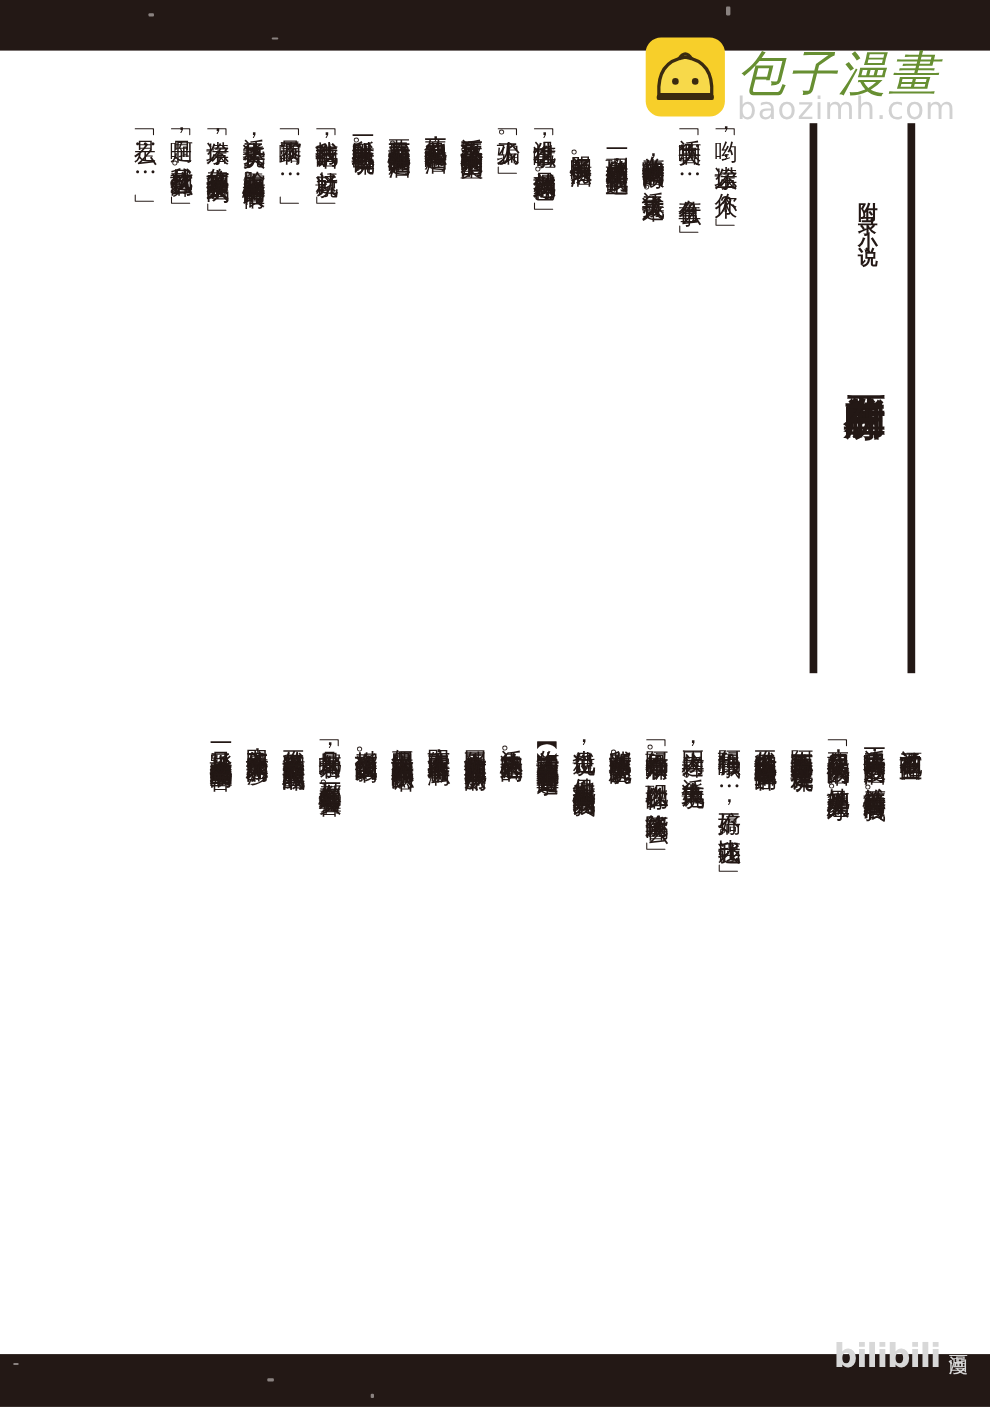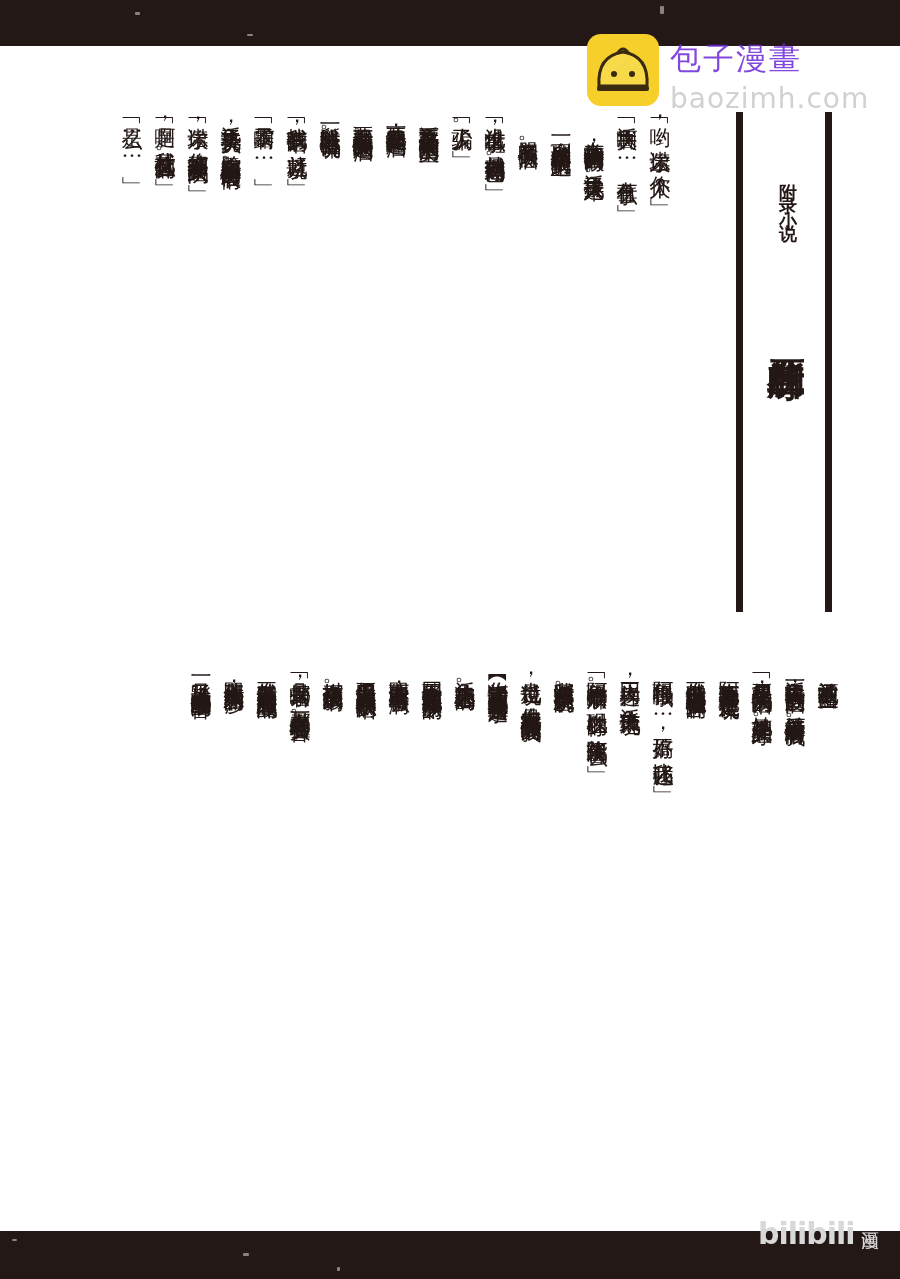--- a/index.html
+++ b/index.html
@@ -19,21 +19,21 @@
     .title-frame .rule.r { right: 0; }
     .subtitle { position: absolute; left: 776px; top: 170px; writing-mode: vertical-rl; text-orientation: upright;
                 font-size: 18px; font-weight: bold; letter-spacing: 13px; }
     .title { position: absolute; left: 764px; top: 330px; writing-mode: vertical-rl; text-orientation: upright;
              font-size: 38px; font-weight: bold; letter-spacing: 0px; line-height: 44px; }
 
     .wm-logo { position: absolute; left: 587px; top: 34px; width: 72px; height: 72px; background: #f7cf2a;
                border-radius: 14px; }
     .wm-logo svg { position: absolute; left: 0; top: 0; }
     .wm-text { position: absolute; left: 670px; top: 38px; font-family: "DejaVu Sans", sans-serif;
-               font-size: 31px; color: #6d28d9; opacity: 0.85; letter-spacing: 2px; }
+               font-size: 44px; color: #4d7c0f; opacity: 0.85; letter-spacing: 2px; font-style: italic; }
     .wm-url { position: absolute; left: 670px; top: 82px; font-family: "DejaVu Sans", sans-serif;
               font-size: 28px; color: #c9c9c9; opacity: 0.85; letter-spacing: 1px; }
     .bili { position: absolute; left: 758px; top: 1216px; font-family: "DejaVu Sans", sans-serif;
             font-size: 30px; font-weight: bold; color: #d8d8d8; letter-spacing: -1px; }
     .bili-manga { position: absolute; left: 860px; top: 1218px; writing-mode: vertical-rl; text-orientation: upright;
                   font-family: "DejaVu Sans", sans-serif; font-size: 18px; color: #d8d8d8; line-height: 20px; }
   </style>
 </head>
 <body>
 

